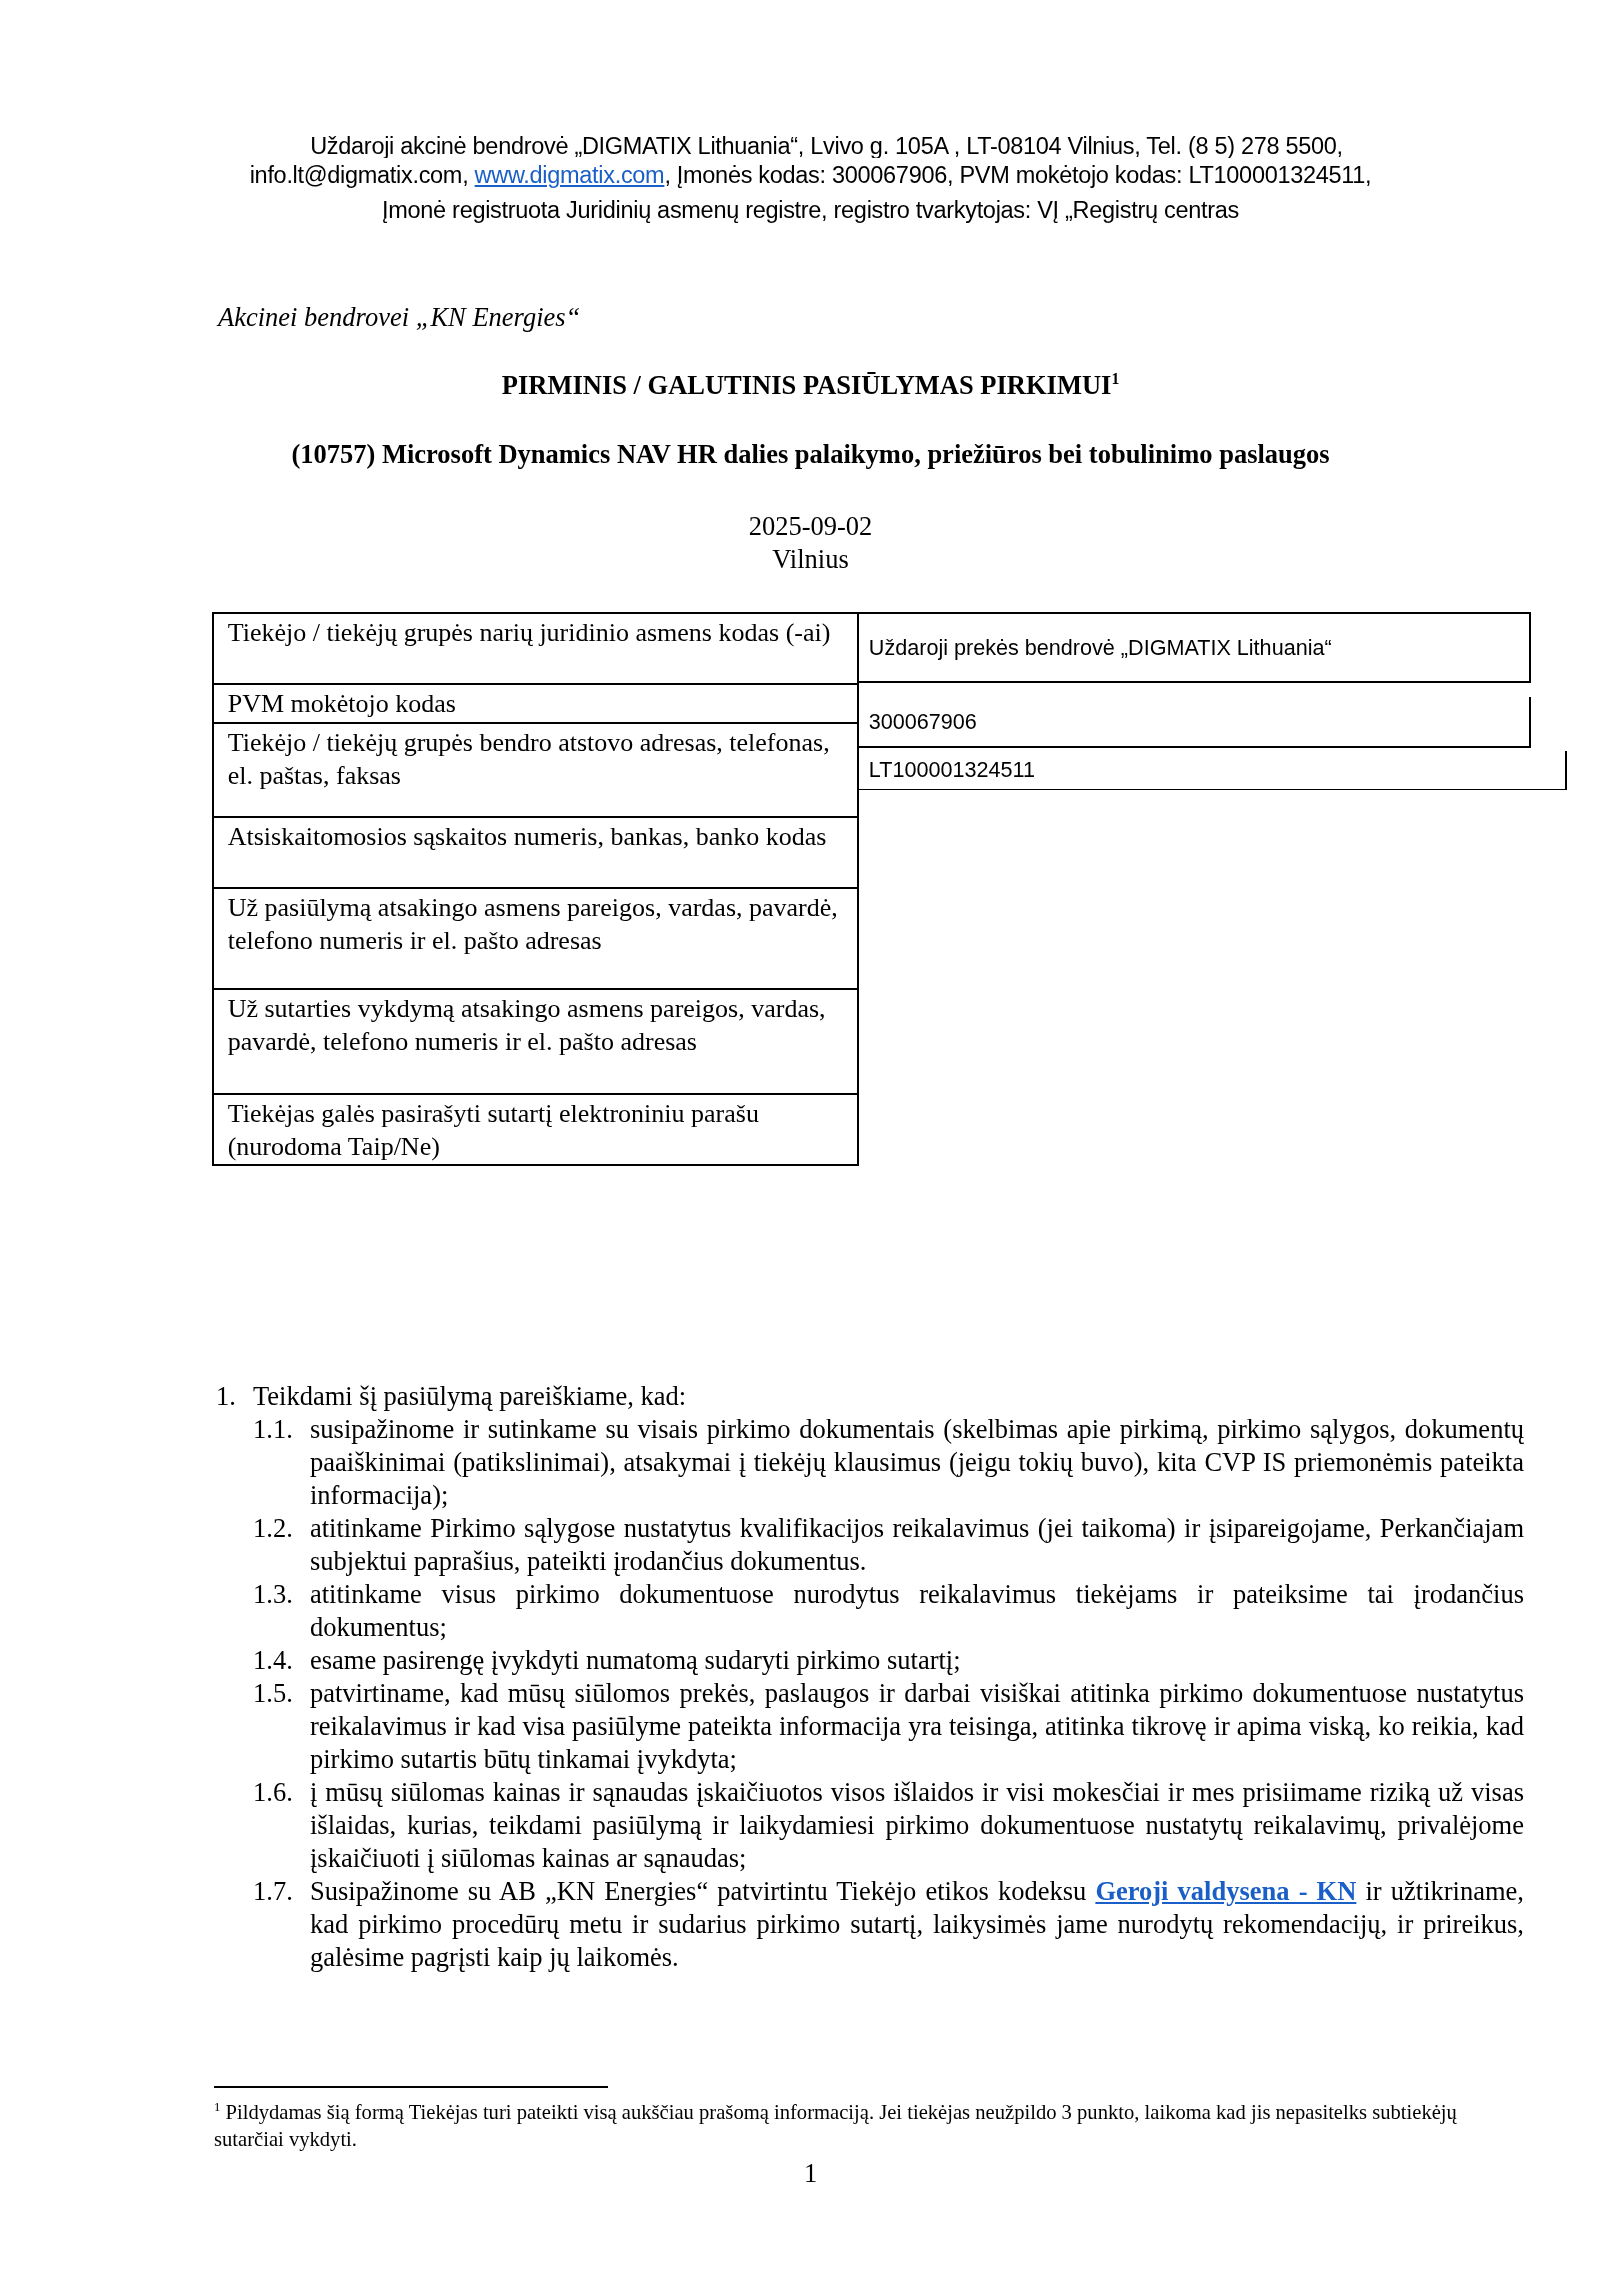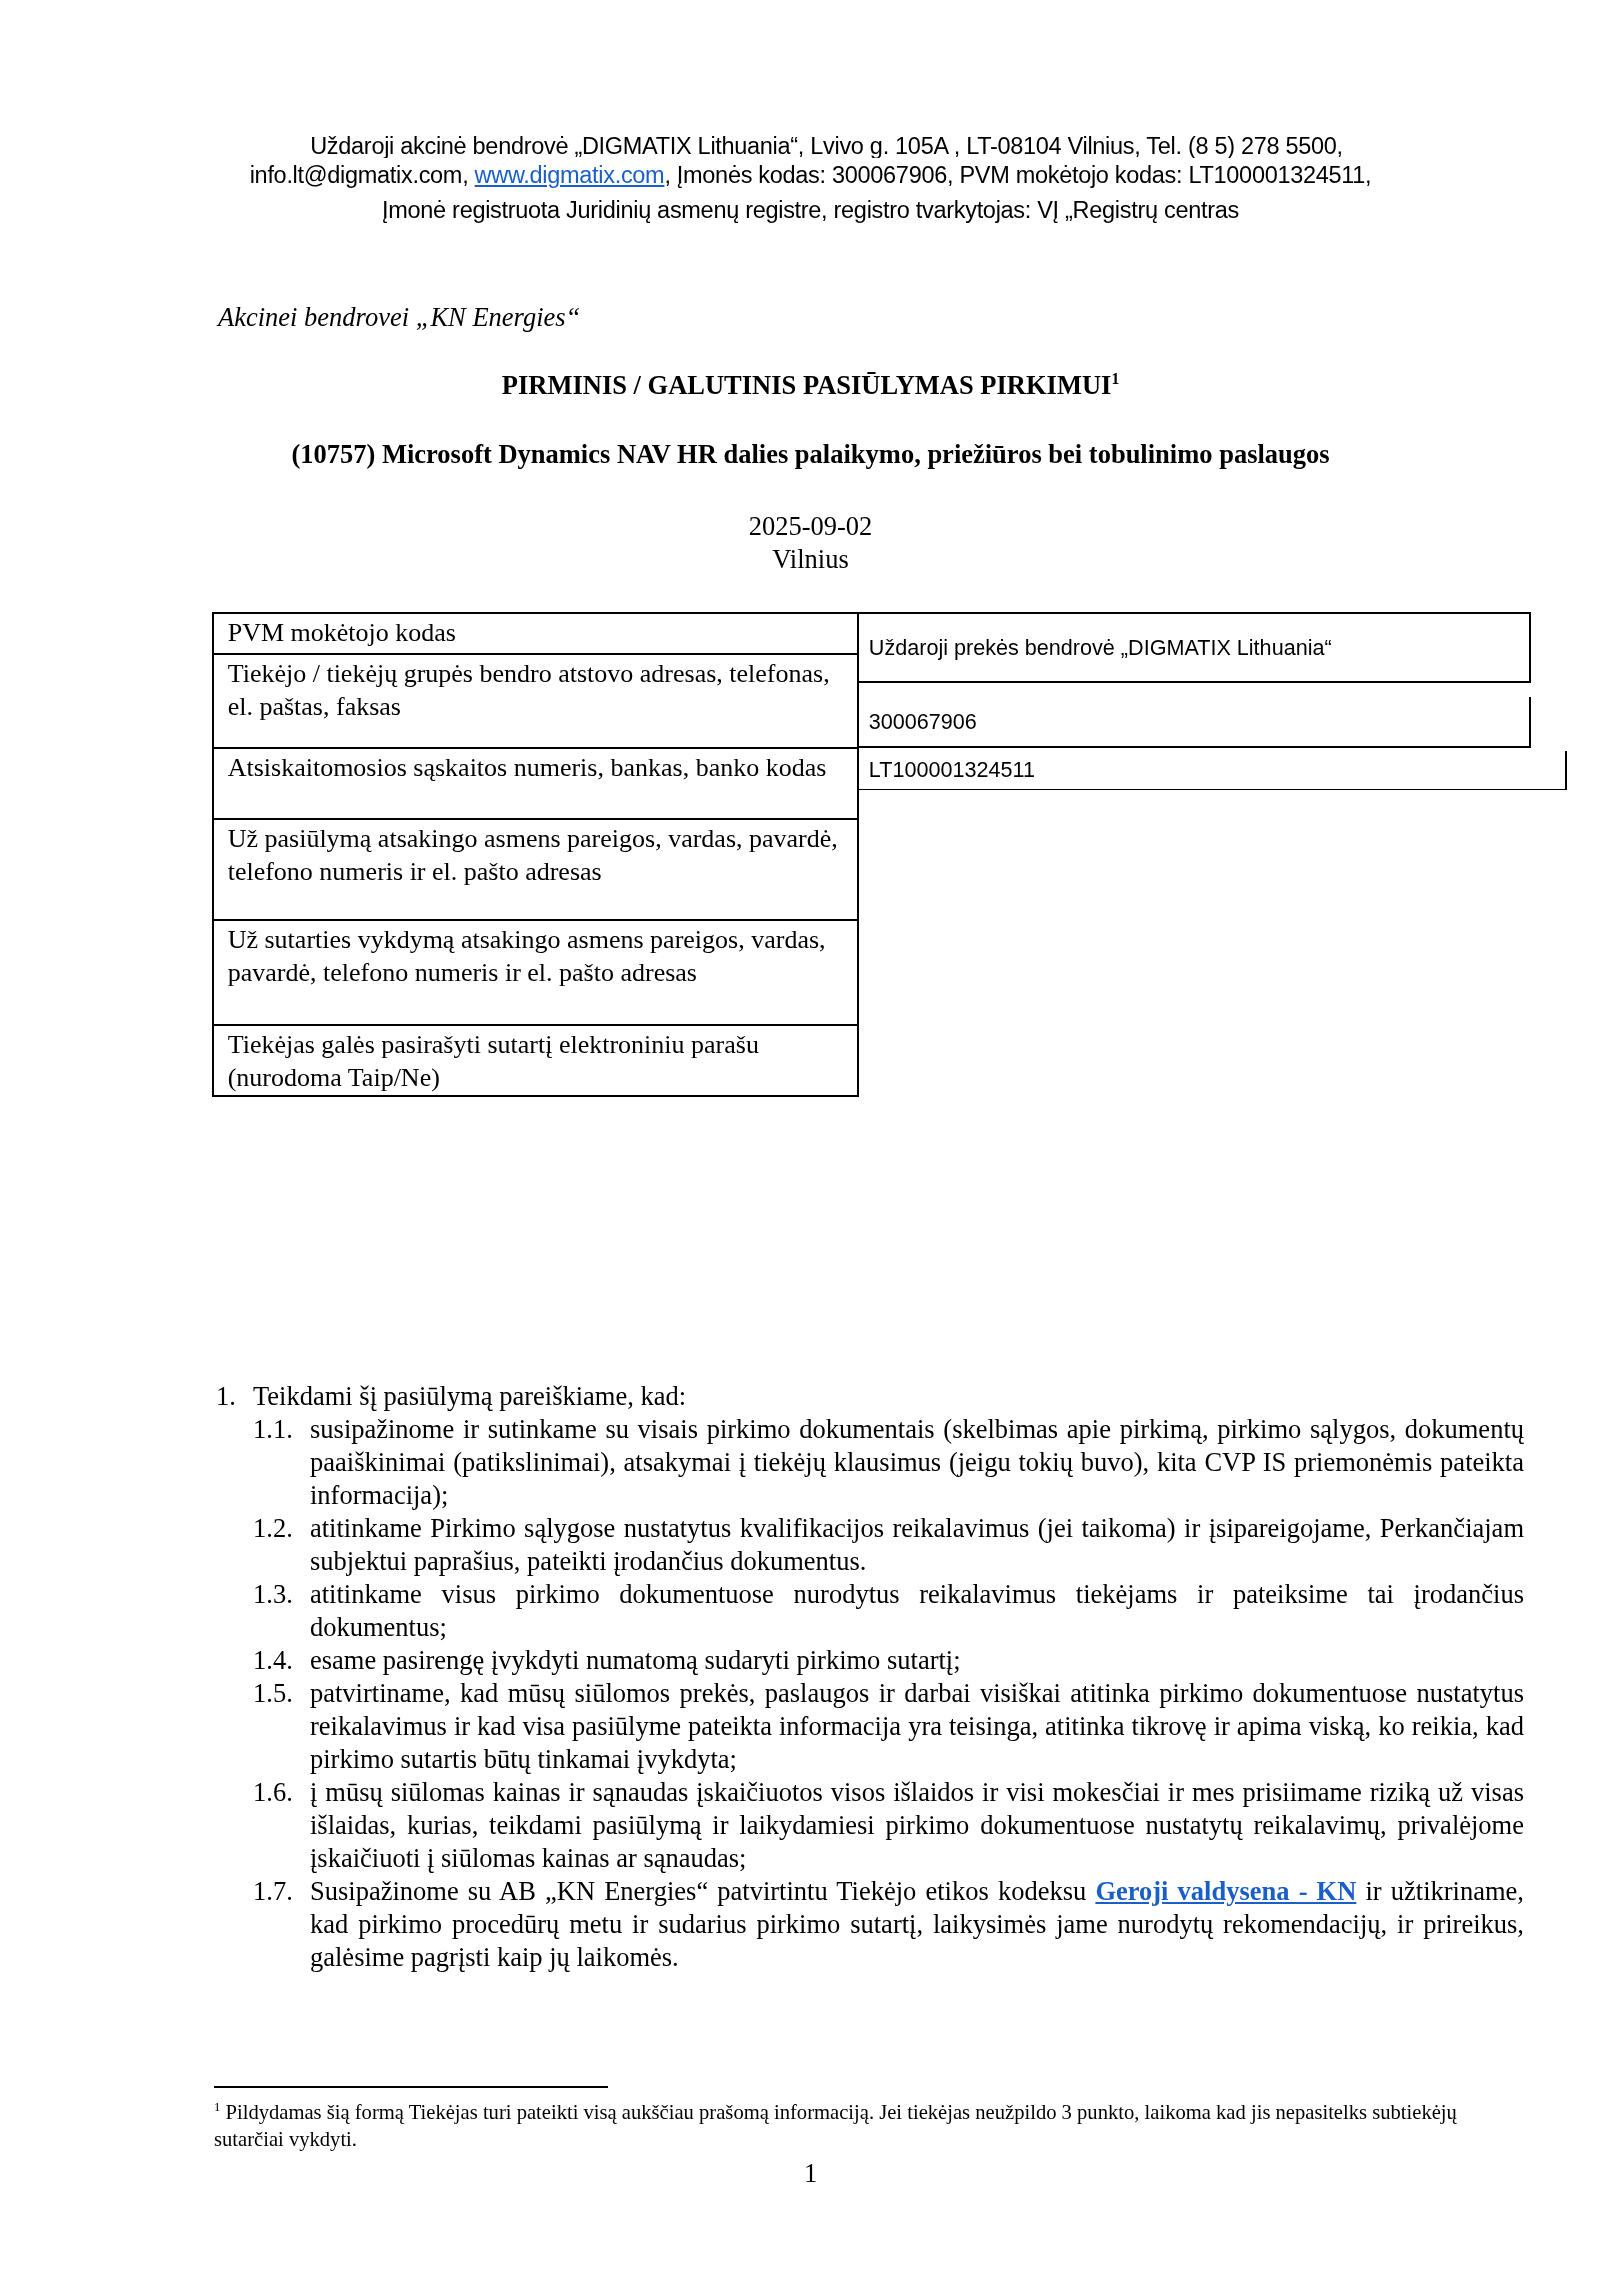--- a/index.html
+++ b/index.html
@@ -63,20 +63,21 @@
   <span>PIRMINIS / GALUTINIS PASIŪLYMAS PIRKIMUI</span><sup>1</sup>
 </div>
 <div class="title t2">(10757) Microsoft Dynamics NAV HR dalies palaikymo, priežiūros bei tobulinimo paslaugos</div>
 
 <div class="dateblock">
   <div>2025-09-02</div>
   <div>Vilnius</div>
 </div>
 
 <div class="tbl-left">
+  <div class="cell" style="height:69px">Tiekėjo / tiekėjų grupės narių juridinio asmens kodas (-ai)</div>
   <div class="cell" style="height:39px">PVM mokėtojo kodas</div>
   <div class="cell" style="height:94px">Tiekėjo / tiekėjų grupės bendro atstovo adresas, telefonas, el. paštas, faksas</div>
   <div class="cell" style="height:71px">Atsiskaitomosios sąskaitos numeris, bankas, banko kodas</div>
   <div class="cell" style="height:101px">Už pasiūlymą atsakingo asmens pareigos, vardas, pavardė, telefono numeris ir el. pašto adresas</div>
   <div class="cell" style="height:105px">Už sutarties vykdymą atsakingo asmens pareigos, vardas, pavardė, telefono numeris ir el. pašto adresas</div>
   <div class="cell" style="height:71px">Tiekėjas galės pasirašyti sutartį elektroniniu parašu (nurodoma Taip/Ne)</div>
 </div>
 
 <div class="tbl-right">
   <div class="rcell r1">Uždaroji prekės bendrovė „DIGMATIX Lithuania“</div>

